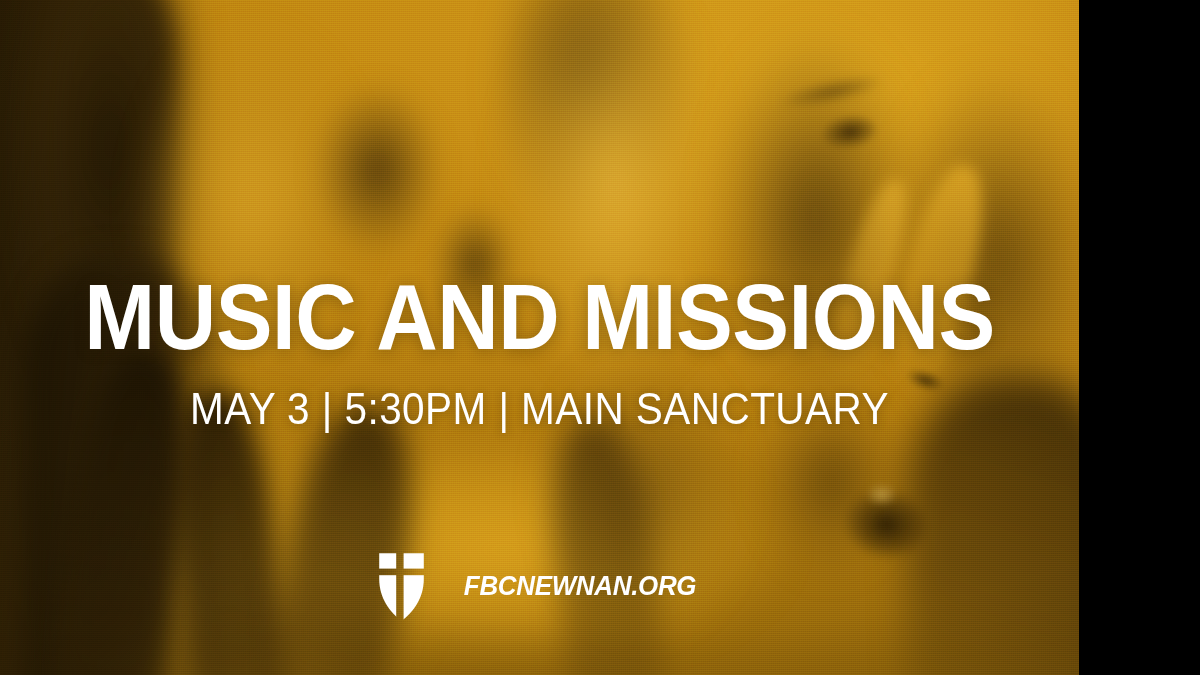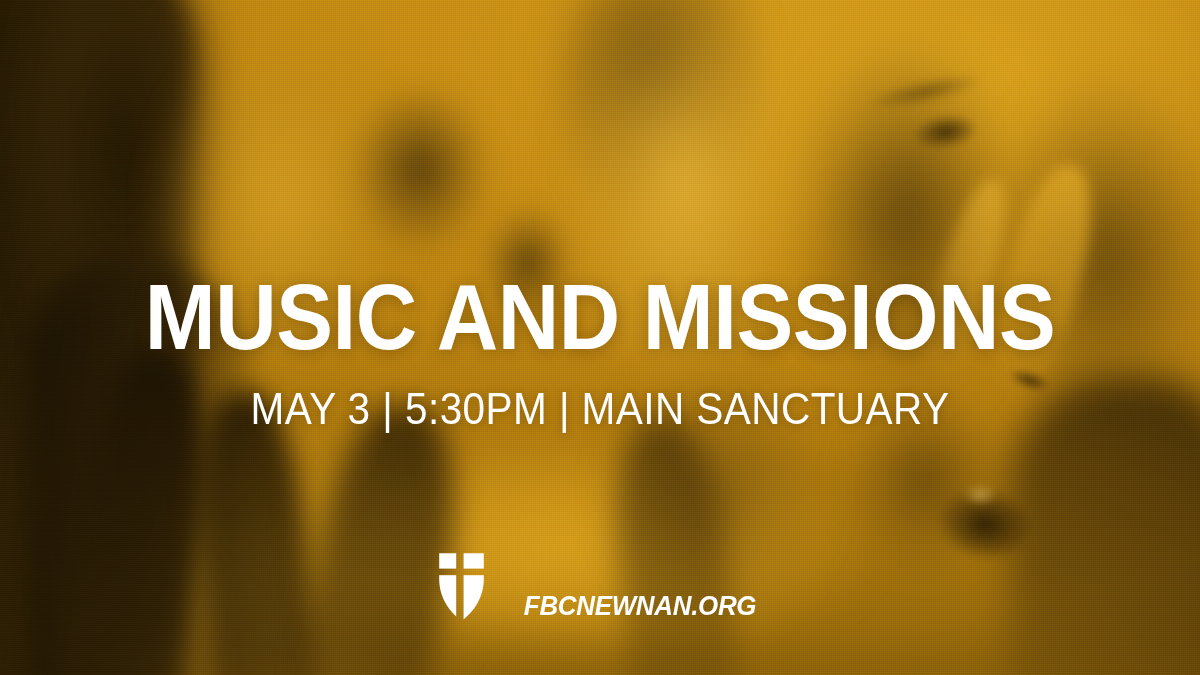--- a/index.html
+++ b/index.html
@@ -3,21 +3,21 @@
 <meta charset="utf-8">
 <title>Music and Missions</title>
 <style>
   html, body {
     margin: 0;
     padding: 0;
     background: #000;
   }
   #poster {
     position: relative;
-    width: 1200px;
+    width: 1079px;
     height: 675px;
     overflow: hidden;
     background: #0d0902;
     font-family: "Liberation Sans", sans-serif;
     user-select: none;
   }
 
   
   .photo {
     position: absolute;
@@ -320,21 +320,21 @@
     white-space: nowrap;
     text-shadow: 0 1px 10px rgba(40,26,4,.28);
   }
 
   .logo-lockup {
     position: absolute;
     left: 0;
     right: 0;
     top: 552px;
     display: flex;
-    align-items: flex-end;
+    align-items: center;
     justify-content: center;
     gap: 34px;
   }
   .logo-shield {
     width: 47px;
     height: 70px;
     display: block;
     flex: 0 0 auto;
   }
   .logo-wordmark {

